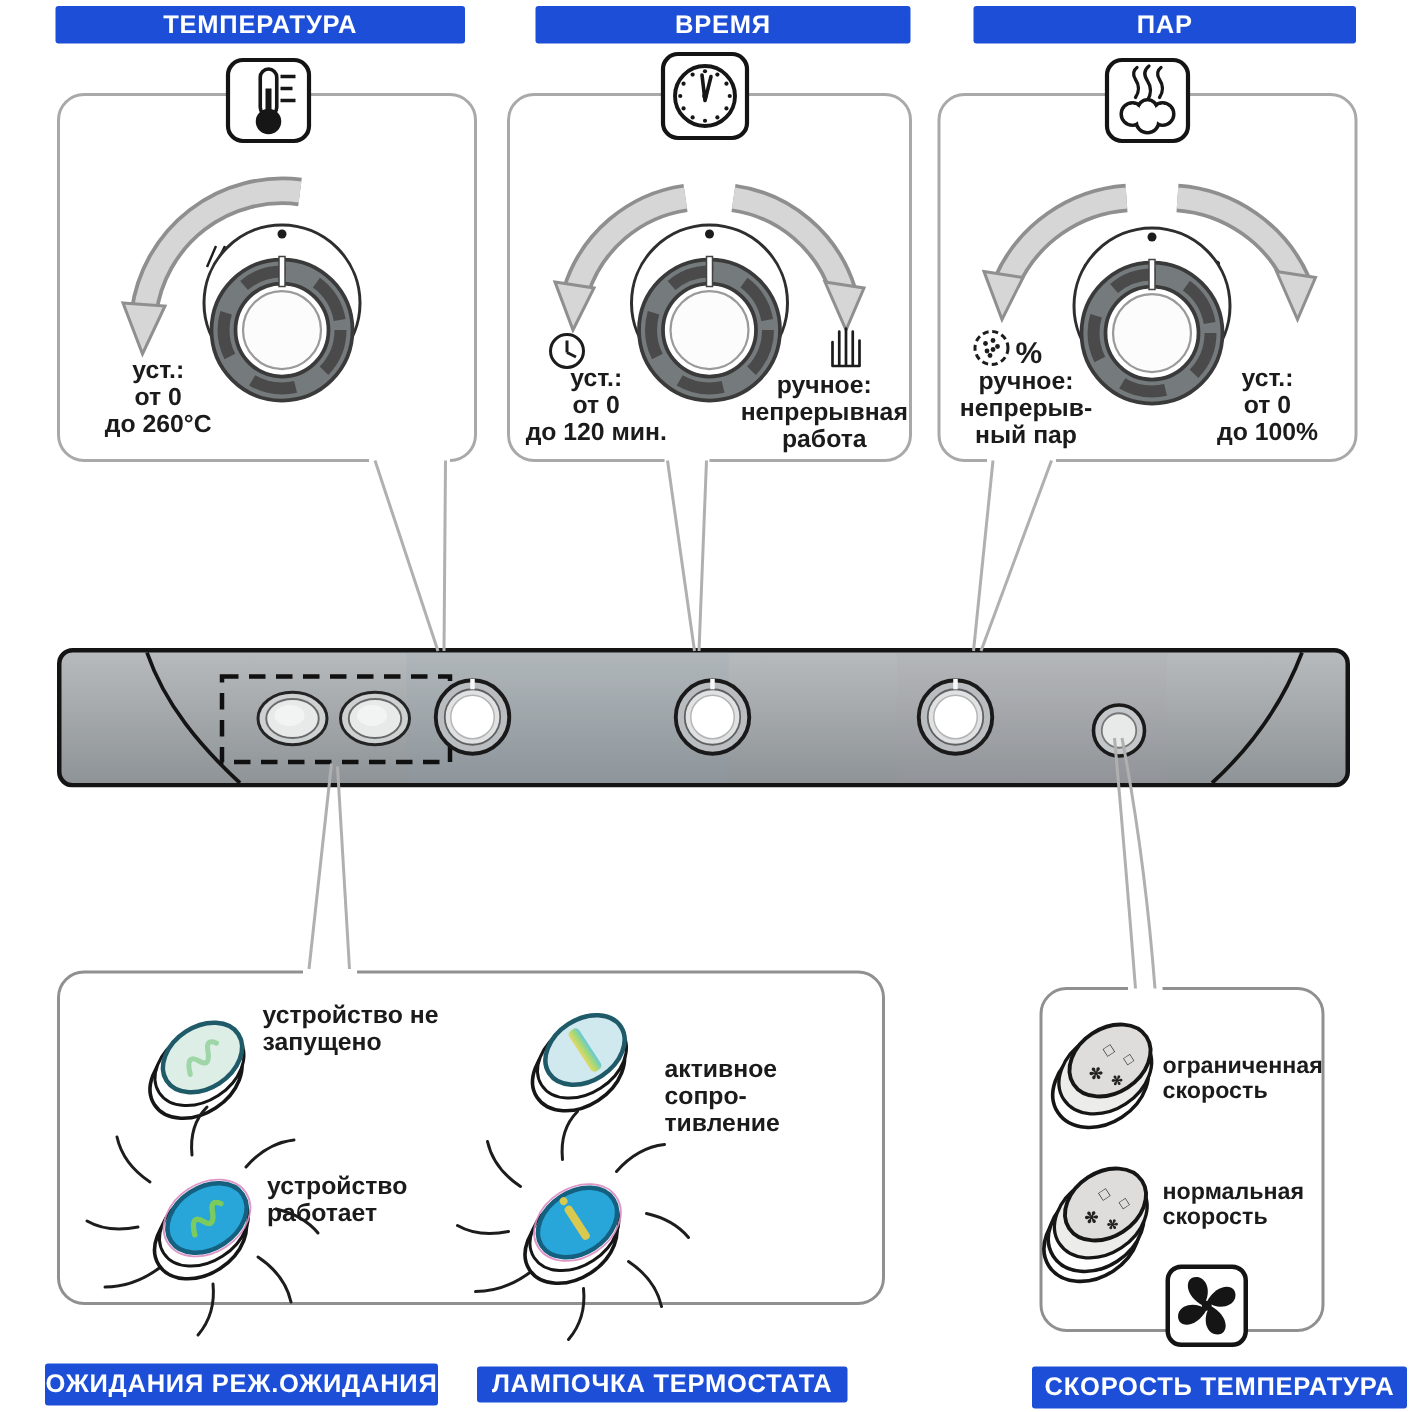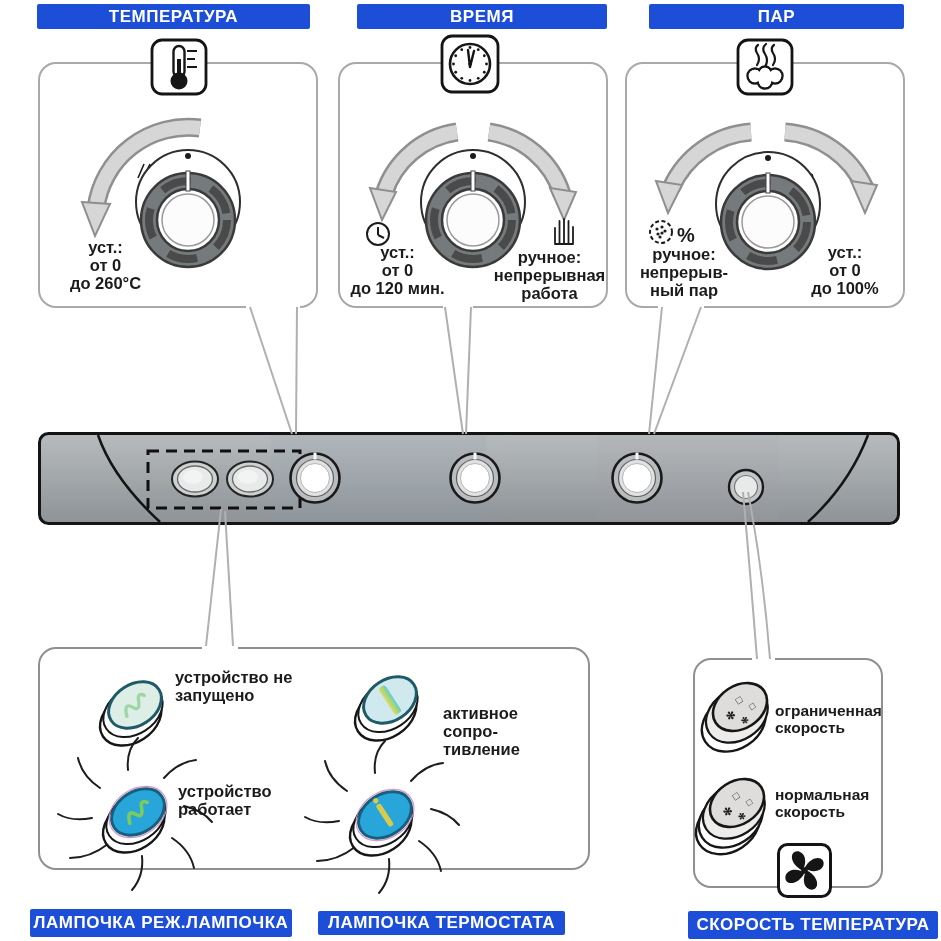--- a/index.html
+++ b/index.html
@@ -333,21 +333,21 @@
         <use href="#fan-blade"></use>
         <use href="#fan-blade" transform="rotate(90)"></use>
         <use href="#fan-blade" transform="rotate(180)"></use>
         <use href="#fan-blade" transform="rotate(270)"></use>
         <circle r="4" fill="#151515"></circle>
       </g>
     </svg>
   </div>
 
   <div class="abs blk-label" style="left:30px;top:909px;width:262px;height:28px;">
-    <span>ЛАМПОЧКА РЕЖ.ЛАМПОЧКА</span>
+    <span>ОЖИДАНИЯ РЕЖ.ОЖИДАНИЯ</span>
   </div>
   <div class="abs blk-label" style="left:318px;top:911px;width:247px;height:24px;">
     <span>ЛАМПОЧКА ТЕРМОСТАТА</span>
   </div>
   <div class="abs blk-label" style="left:688px;top:911px;width:250px;height:28px;">
     <span>СКОРОСТЬ ТЕМПЕРАТУРА</span>
   </div>
 
   <svg id="connector" class="abs" style="left:0;top:0;" width="941" height="941" viewBox="0 0 941 941">
     <g fill="#fff" stroke="none">

